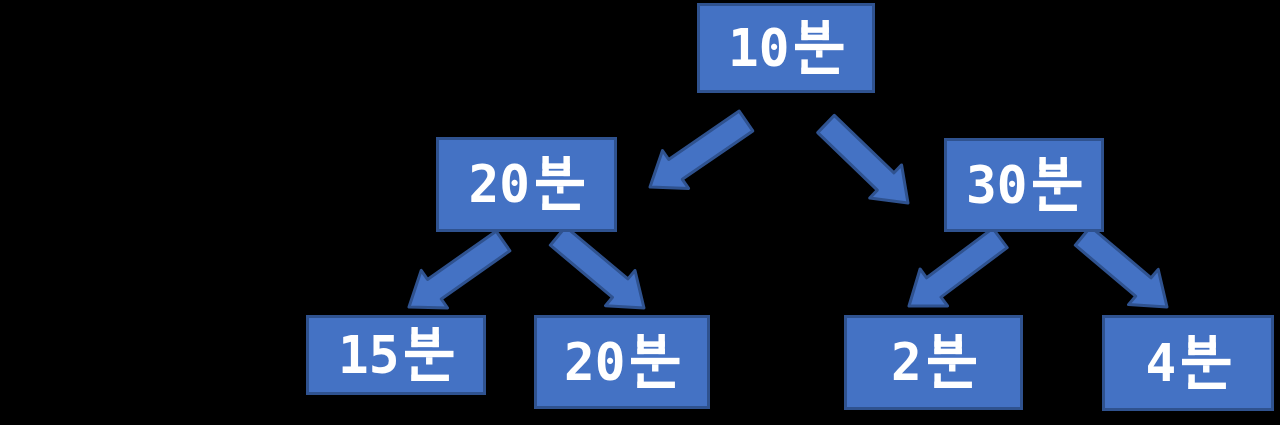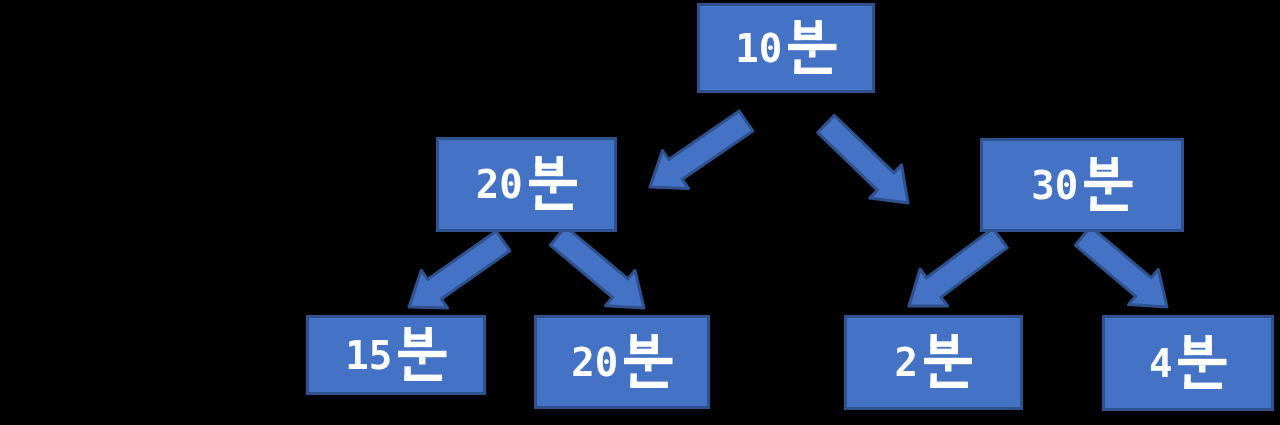--- a/index.html
+++ b/index.html
@@ -26,21 +26,21 @@
     background: var(--node-fill, #4472C4);
     border: 3px solid var(--node-border, #2F528F);
     display: flex;
     align-items: center;
     justify-content: center;
     gap: 6px;
   }
   .num {
     color: var(--text, #FFFFFF);
     font-weight: bold;
-    font-size: 39px;
+    font-size: 51px;
     line-height: 1;
     letter-spacing: 0;
   }
   .bun {
     height: 54px;
     width: auto;
     margin-top: -3px;
     flex: 0 0 auto;
   }
   .defs-svg {
@@ -89,21 +89,21 @@
       </svg>
   </div>
 
   <div class="node" style="left:436px; top:137px; width:181px; height:95px;">
     <span class="num">20</span>
     <svg class="bun" viewBox="0 0 53 59" aria-hidden="true">
         <use href="#bun-shape"></use>
       </svg>
   </div>
 
-  <div class="node" style="left:944px; top:138px; width:204px; height:94px;margin-left:36px;">
+  <div class="node" style="left:944px; top:138px; width:160px; height:94px;">
     <span class="num">30</span>
     <svg class="bun" viewBox="0 0 53 59" aria-hidden="true">
         <use href="#bun-shape"></use>
       </svg>
   </div>
 
   <div class="node" style="left:306px; top:315px; width:180px; height:80px;">
     <span class="num">15</span>
     <svg class="bun" viewBox="0 0 53 59" aria-hidden="true">
         <use href="#bun-shape"></use>

